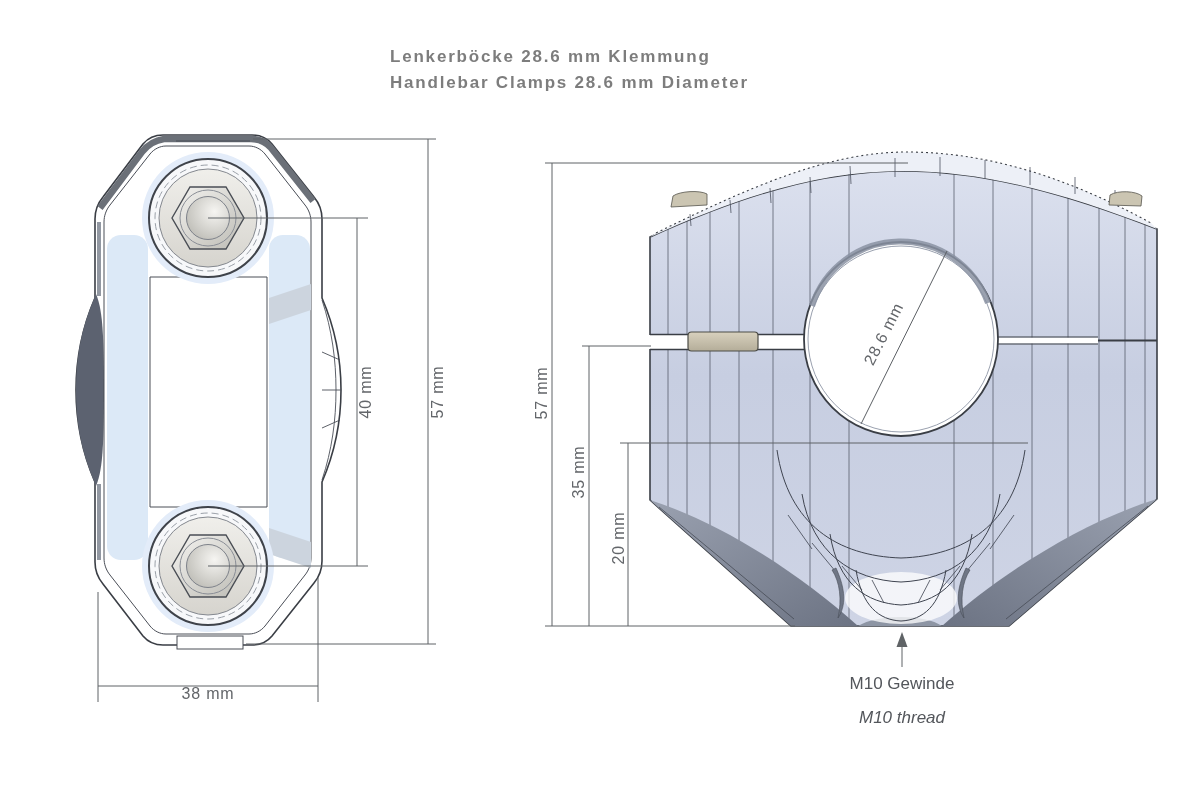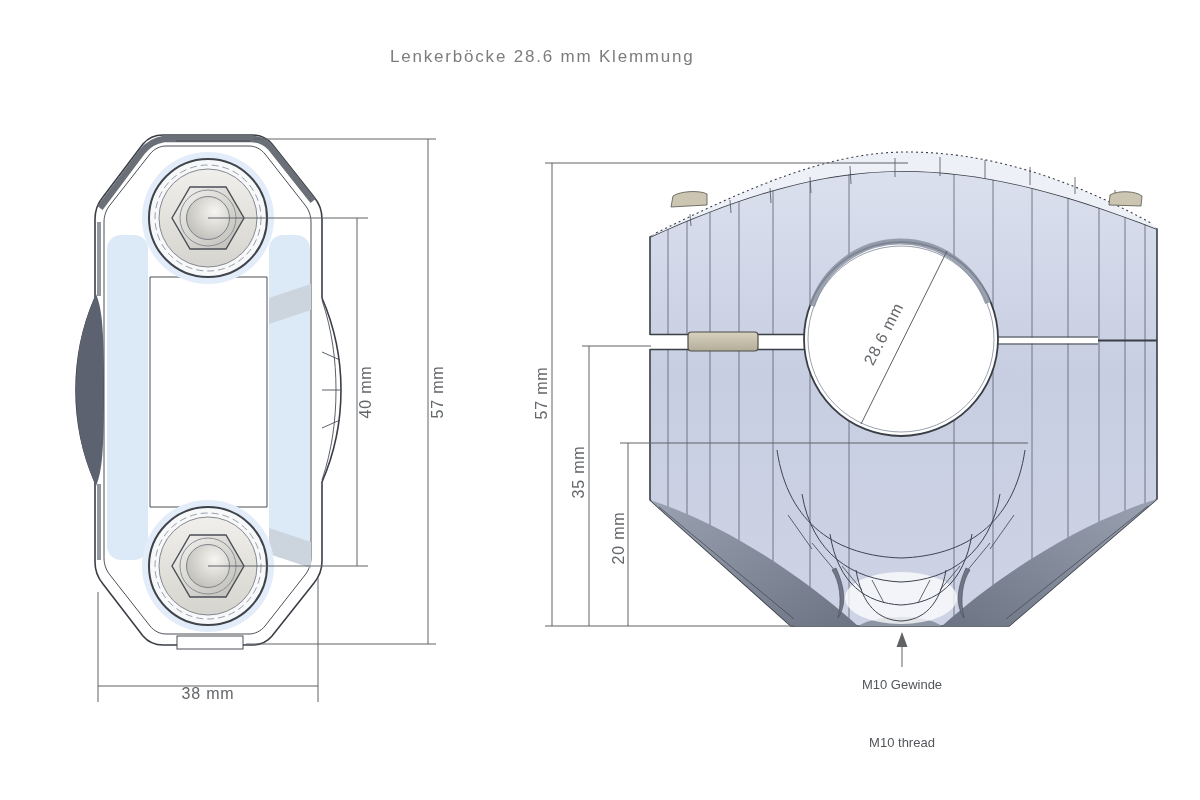--- a/index.html
+++ b/index.html
@@ -1,25 +1,25 @@
 <!DOCTYPE html>
 <html><head>
 <meta charset="utf-8">
 <style>
   html,body{margin:0;padding:0;background:#ffffff;}
   .canvas{position:relative;width:1200px;height:800px;background:#ffffff;overflow:hidden;
           font-family:"Liberation Sans",sans-serif;}
   svg{position:absolute;left:0;top:0;}
   .title{position:absolute;left:390px;top:44px;color:#7d7d7d;font-size:17px;
-         letter-spacing:1.8px;line-height:26px;white-space:nowrap;}
+         letter-spacing:1.8px;line-height:26px;white-space:nowrap;font-weight:bold;}
   .dim{position:absolute;color:#63666a;font-size:16px;letter-spacing:0.8px;
        white-space:nowrap;transform:translate(-50%,-50%);}
   .rot90{transform:translate(-50%,-50%) rotate(-90deg);}
   .rot64{transform:translate(-50%,-50%) rotate(-63deg);}
-  .note{position:absolute;color:#53565b;font-size:13px;white-space:nowrap;
+  .note{position:absolute;color:#53565b;font-size:17px;white-space:nowrap;
         transform:translate(-50%,-50%);}
 </style>
 </head>
 <body>
 
 <div class="canvas">
 
 <svg width="1200" height="800" viewBox="0 0 1200 800">
   <defs>
     <linearGradient id="hexGrad" x1="0" y1="0" x2="1" y2="1">
@@ -177,27 +177,28 @@
     <path d="M 589,346 V 626 M 582,346 H 651"></path>
     <path d="M 628,443 V 626 M 620,443 H 1028"></path>
 
     <path d="M 902,667 V 643"></path>
   </g>
   <polygon points="902,632 896.5,647 907.5,647" fill="#5f6366"></polygon>
 </svg>
 
 <div class="title">
   <div>Lenkerböcke 28.6 mm Klemmung</div>
+  <div>Handlebar Clamps 28.6 mm Diameter</div>
 </div>
 
 <div class="dim rot90" style="left:366px;top:392px;">40 mm</div>
 <div class="dim rot90" style="left:438px;top:392px;">57 mm</div>
 <div class="dim" style="left:208px;top:694px;">38 mm</div>
 
 <div class="dim rot90" style="left:542px;top:393px;">57 mm</div>
 <div class="dim rot90" style="left:579px;top:472px;">35 mm</div>
 <div class="dim rot90" style="left:619px;top:538px;">20 mm</div>
 <div class="dim rot64" style="left:884px;top:334px;">28.6 mm</div>
 
 <div class="note" style="left:902px;top:684px;">M10 Gewinde</div>
-<div class="note" style="left:902px;top:742px;">M10 thread</div>
+<div class="note" style="left:902px;top:718px;font-style:italic;">M10 thread</div>
 
 </div>
 
 </body></html>

